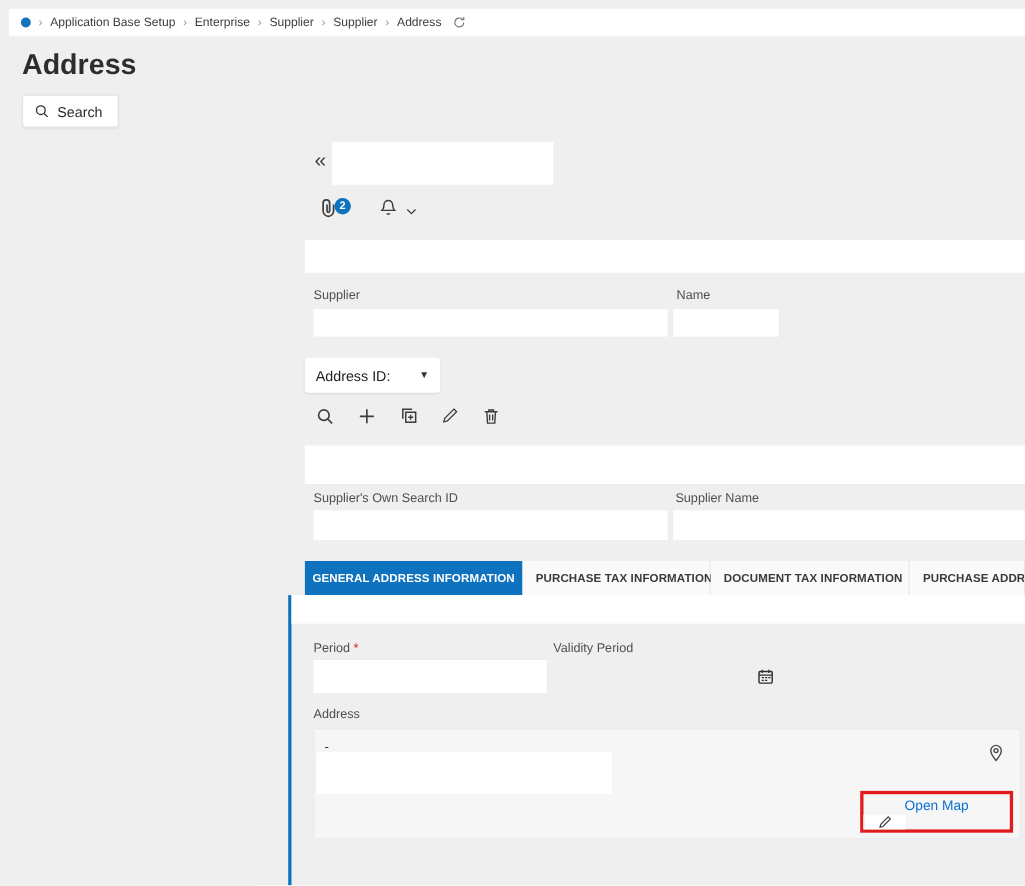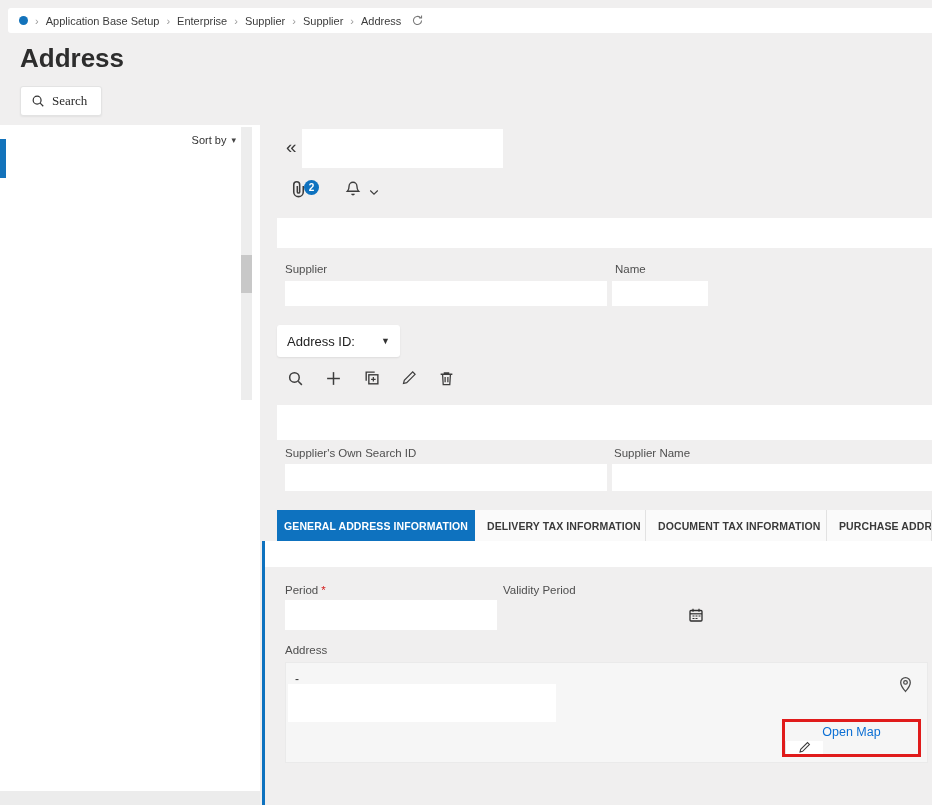--- a/index.html
+++ b/index.html
@@ -25,21 +25,21 @@
   .crumb { cursor:pointer; white-space:nowrap; }
   .refresh { margin-left:3px; display:flex; color:#777; cursor:pointer; }
   
   .page-header { position:absolute; top:33px; left:0; right:0; height:92px; }
   .page-title { position:absolute; left:20px; top:10px; font-size:26px; font-weight:700; color:#2d2d2d; }
   .search-btn {
     position:absolute; left:20px; top:53px; height:30px; padding:0 14px 0 10px;
     display:inline-flex; align-items:center; gap:7px;
     background:#fff; border:1px solid #e3e3e3; border-radius:3px;
     box-shadow:0 1px 2px rgba(0,0,0,.06);
-    font-size:13px; color:#2b2b2b; font-family:Liberation Serif, serif; cursor:pointer;
+    font-size:13px; color:#2b2b2b; font-family:Liberation Sans, sans-serif; cursor:pointer;
   }
   
   .list-panel { position:absolute; top:125px; left:0; width:260px; bottom:0; background:#fff; }
   .sortby { position:absolute; top:9px; right:24px; display:flex; align-items:center; gap:5px; font-size:11px; color:#333; cursor:pointer; }
   .sortby .chev { font-size:9px; color:#444; }
   .selection-bar { position:absolute; top:14px; left:0; width:6px; height:39px; background:var(--selection-blue); }
   .vtrack { position:absolute; top:2px; right:8px; width:11px; height:273px; background:#ededed; }
   .vthumb { position:absolute; top:128px; left:0; width:11px; height:38px; background:#c8c8c8; }
   .htrack { position:absolute; left:0; right:0; bottom:0; height:14px; background:#ececec; }
   
@@ -150,31 +150,20 @@
       <span style="display:flex;">
         <svg width="14" height="14" viewBox="0 0 16 16">
             <circle cx="7" cy="7" r="4.5" fill="none" stroke="#333" stroke-width="1.4"></circle>
             <line x1="10.5" y1="10.5" x2="14" y2="14" stroke="#333" stroke-width="1.4"></line>
           </svg>
       </span>
       <span>Search</span>
     </button>
   </section>
 
-  <aside class="list-panel">
-    <div class="sortby">
-      <span>Sort by</span>
-      <span class="chev">▾</span>
-    </div>
-    <div class="selection-bar"></div>
-    <div class="vtrack">
-      <div class="vthumb"></div>
-    </div>
-    <div class="htrack"></div>
-  </aside>
 
   <main class="main-panel">
 
     <div class="collapse">«</div>
     <div class="field record-title"></div>
 
     <button class="iconbtn attach">
       <span style="display:flex;">
         <svg width="19" height="19" viewBox="0 0 16 16">
             <path d="M12 5v5a4 4 0 0 1-8 0V4a2.5 2.5 0 0 1 5 0v6a1 1 0 0 1-2 0V5" fill="none" stroke="currentColor" stroke-width="1.3"></path>
@@ -254,21 +243,21 @@
 
     <div class="band band2"></div>
 
     <label class="flabel lbl-own">Supplier's Own Search ID</label>
     <label class="flabel lbl-sname">Supplier Name</label>
     <div class="field fld-own"></div>
     <div class="field fld-sname"></div>
 
     <nav class="tabs">
       <div class="tab tab-1 active">GENERAL ADDRESS INFORMATION</div>
-      <div class="tab tab-2">DELIVERY TAX INFORMATION</div>
+      <div class="tab tab-2">PURCHASE TAX INFORMATION</div>
       <div class="tab tab-3">DOCUMENT TAX INFORMATION</div>
       <div class="tab tab-4">PURCHASE ADDR</div>
     </nav>
 
     <div class="accent-bar"></div>
     <div class="band band3"></div>
 
     <label class="flabel lbl-country">
       <span>Period</span><span class="req">*</span>
     </label>

